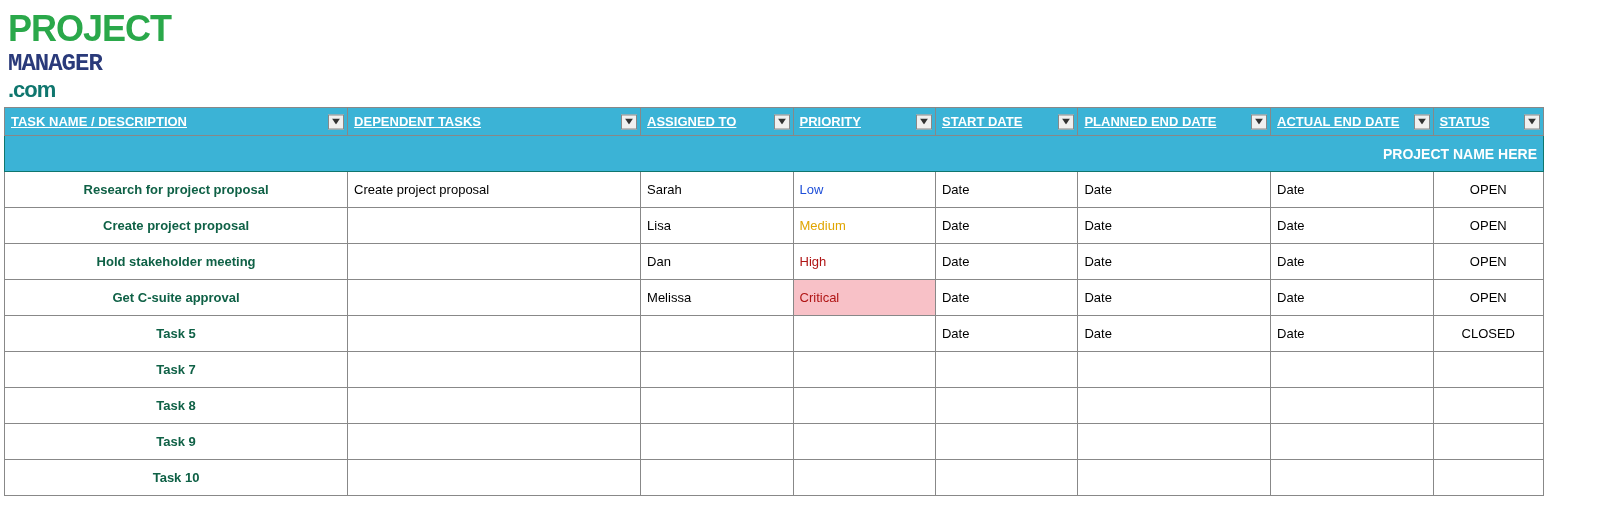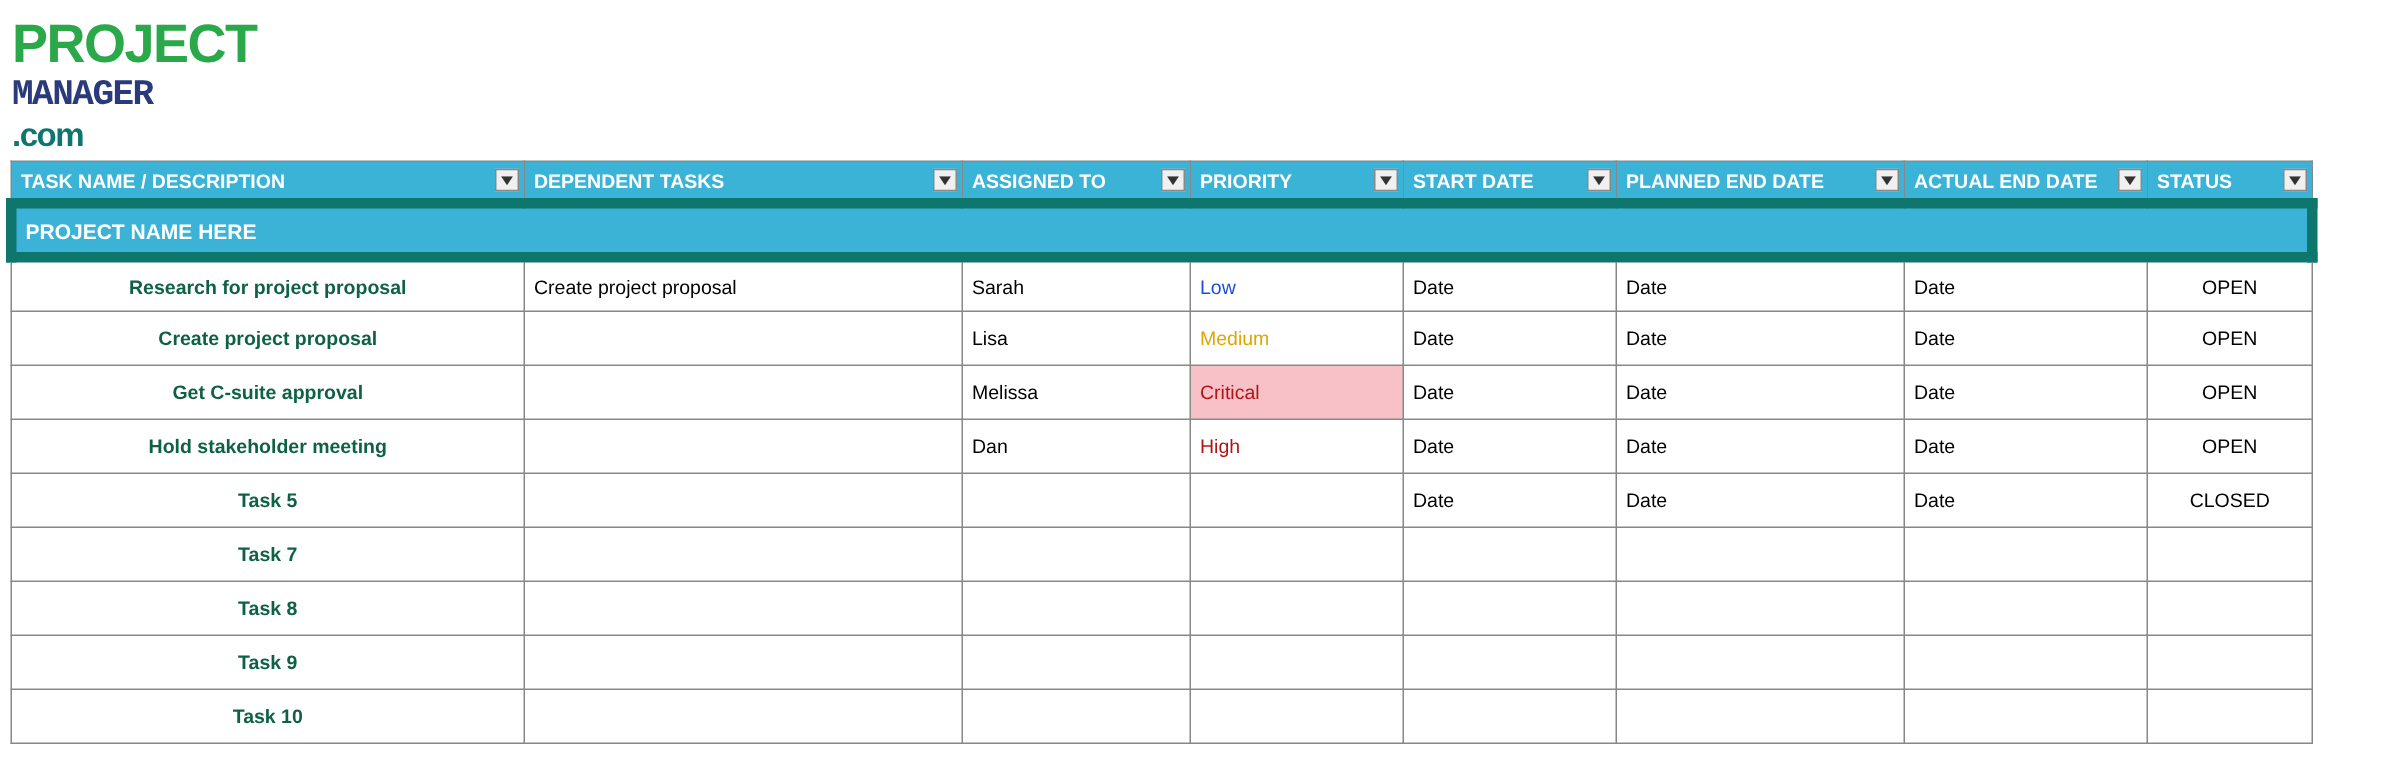--- a/index.html
+++ b/index.html
@@ -43,32 +43,34 @@
   col.c4 { width: 142px; }
   col.c5 { width: 192px; }
   col.c6 { width: 162px; }
   col.c7 { width: 110px; }
   .project-row td {
     background: #3bb3d6;
     color: #fff;
     font-weight: 700;
     padding: 6px 6px;
     font-size: 14px;
-    border: 7px solid #0f766e;
+    border: 1px solid #0f766e;
+    text-align: right;
   }
   thead th {
     background: #3bb3d6;
     color: #fff;
     font-weight: 700;
     text-align: left;
     padding: 4px 6px;
     font-size: 13px;
     border: 1px solid #888;
     position: relative;
     height: 28px;
+    text-decoration: underline;
   }
   .filter-btn {
     position: absolute;
     right: 3px;
     top: 50%;
     transform: translateY(-50%);
     width: 16px;
     height: 15px;
     background: #f0f0f0;
     border: 1px solid #888;
@@ -178,40 +180,40 @@
           <td class="taskname">Create project proposal</td>
           <td></td>
           <td>Lisa</td>
           <td class="pri-medium">Medium</td>
           <td>Date</td>
           <td>Date</td>
           <td>Date</td>
           <td class="status">OPEN</td>
         </tr>
         <tr>
+          <td class="taskname">Hold stakeholder meeting</td>
+          <td></td>
+          <td>Dan</td>
+          <td class="pri-high">High</td>
+          <td>Date</td>
+          <td>Date</td>
+          <td>Date</td>
+          <td class="status">OPEN</td>
+        </tr>
+        <tr>
           <td class="taskname">Get C-suite approval</td>
           <td></td>
           <td>Melissa</td>
           <td class="pri-critical">Critical</td>
           <td>Date</td>
           <td>Date</td>
           <td>Date</td>
           <td class="status">OPEN</td>
         </tr>
         <tr>
-          <td class="taskname">Hold stakeholder meeting</td>
-          <td></td>
-          <td>Dan</td>
-          <td class="pri-high">High</td>
-          <td>Date</td>
-          <td>Date</td>
-          <td>Date</td>
-          <td class="status">OPEN</td>
-        </tr>
-        <tr>
           <td class="taskname">Task 5</td>
           <td></td>
           <td></td>
           <td></td>
           <td>Date</td>
           <td>Date</td>
           <td>Date</td>
           <td class="status">CLOSED</td>
         </tr>
         <tr>

